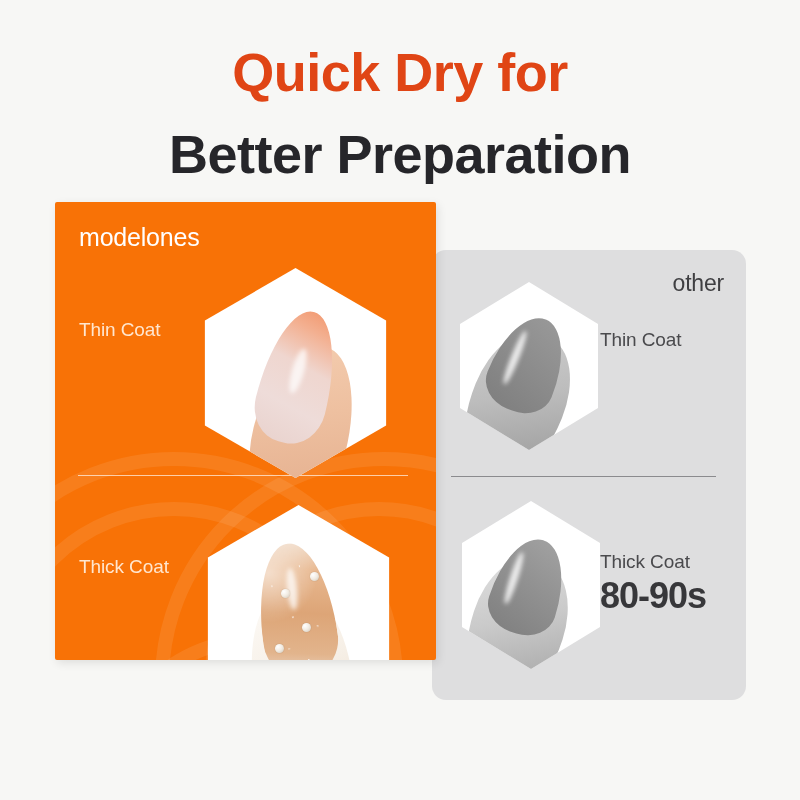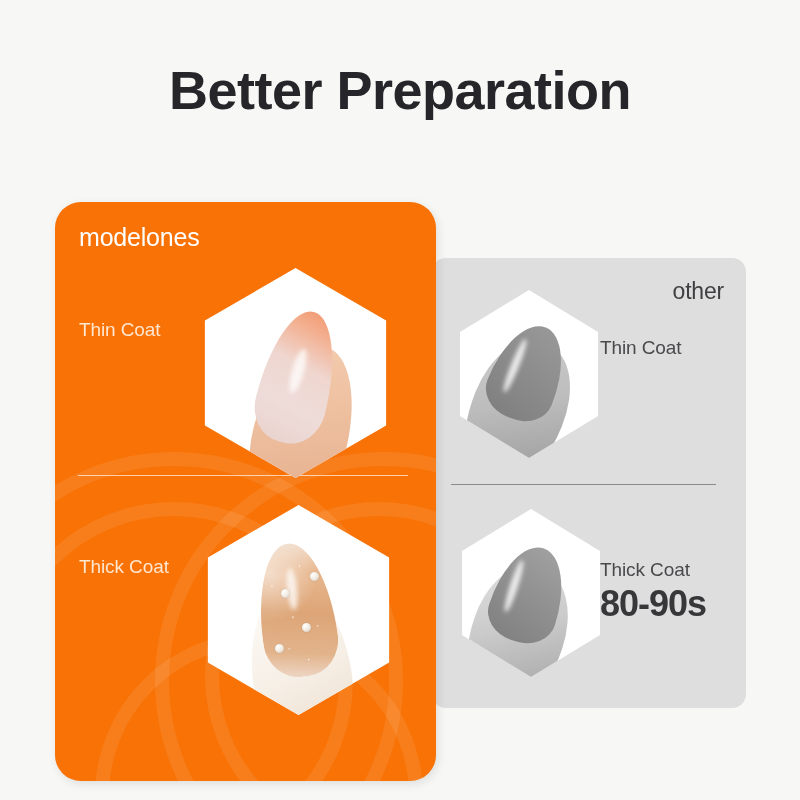--- a/index.html
+++ b/index.html
@@ -44,30 +44,29 @@
   
   .panel-other {
     position: absolute;
     left: 432px;
     top: 250px;
     width: 314px;
     height: 450px;
     background: #dededf;
     border-radius: 14px;
     overflow: hidden;
-    margin-top: 8px;
   }
   .panel-modelones {
     position: absolute;
     left: 55px;
     top: 202px;
     width: 381px;
-    height: 579px;
+    height: 458px;
     background: #f87206;
-    border-radius: 26px;
+    border-radius: 2px;
     overflow: hidden;
     box-shadow: 2px 3px 10px rgba(0,0,0,0.10);
   }
 
   
   .arc {
     position: absolute;
     border-radius: 50%;
     border: 14px solid rgba(255,255,255,0.085);
     pointer-events: none;
@@ -290,20 +289,21 @@
   .grey-shine-2 {
     left: 36%; top: 30%; width: 5%; height: 32%;
     transform: rotate(18deg);
     background: rgba(255,255,255,0.8);
   }
 </style>
 </head>
 <body>
 
 <div class="heading">
+  <span class="heading-line1">Quick Dry for</span>
   <span class="heading-line2">Better Preparation</span>
 </div>
 
 <div class="panel-other">
 
   <div class="other-label">other</div>
 
   <hr class="divider divider-ot">
 
   <div class="row row-ot-1">

